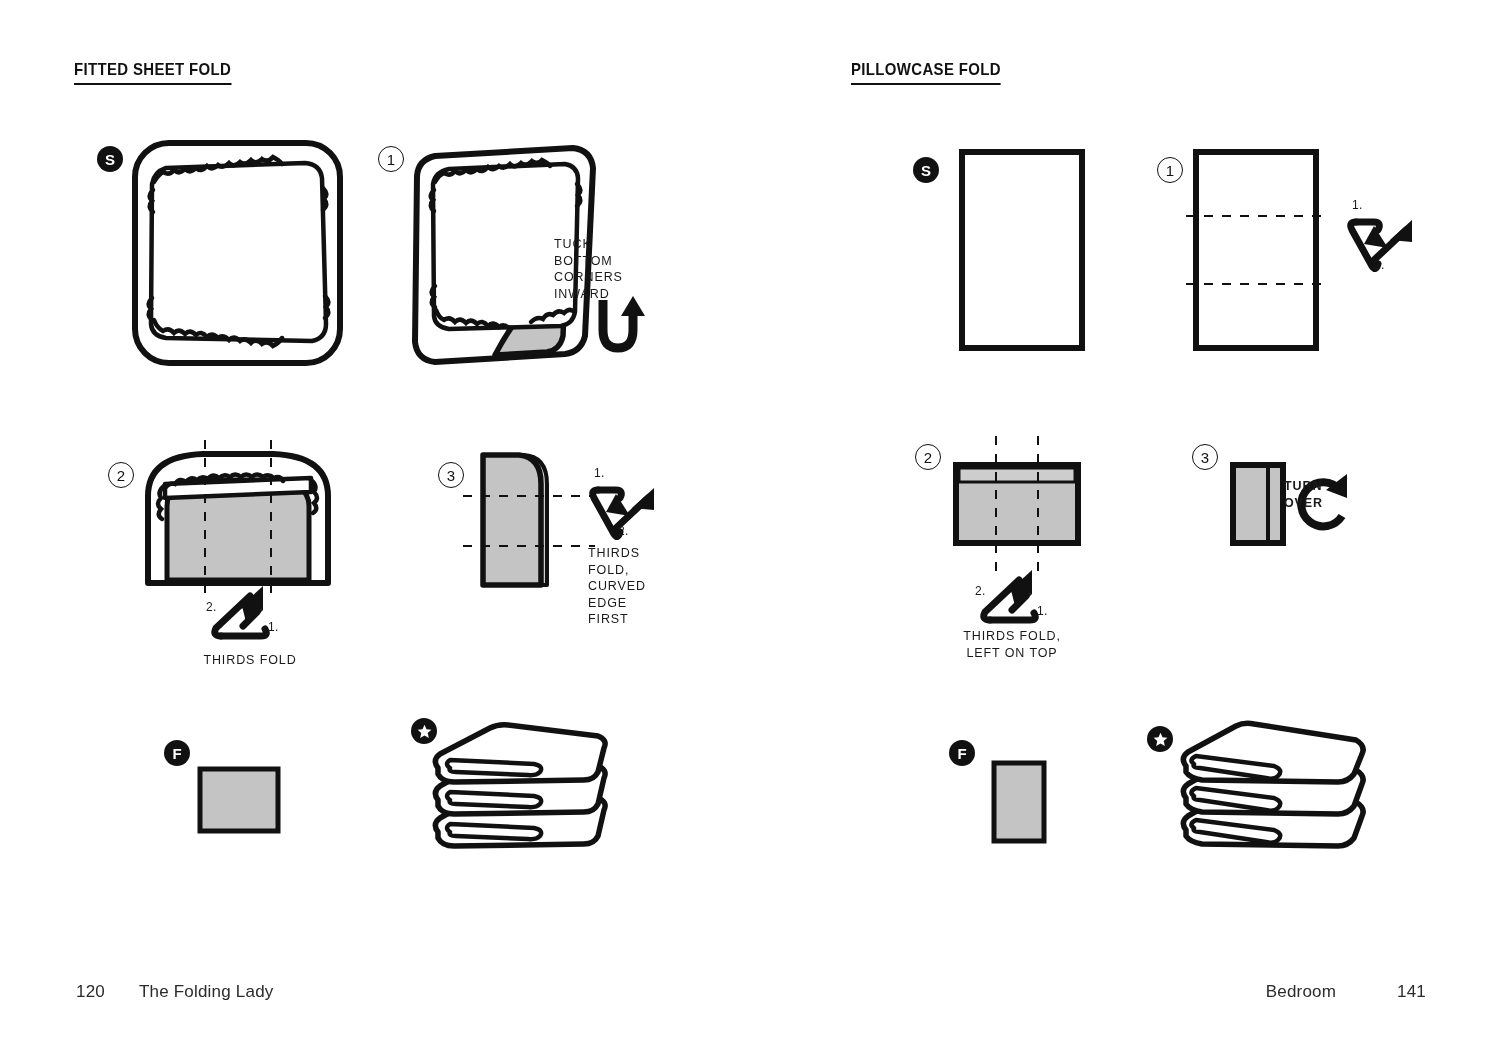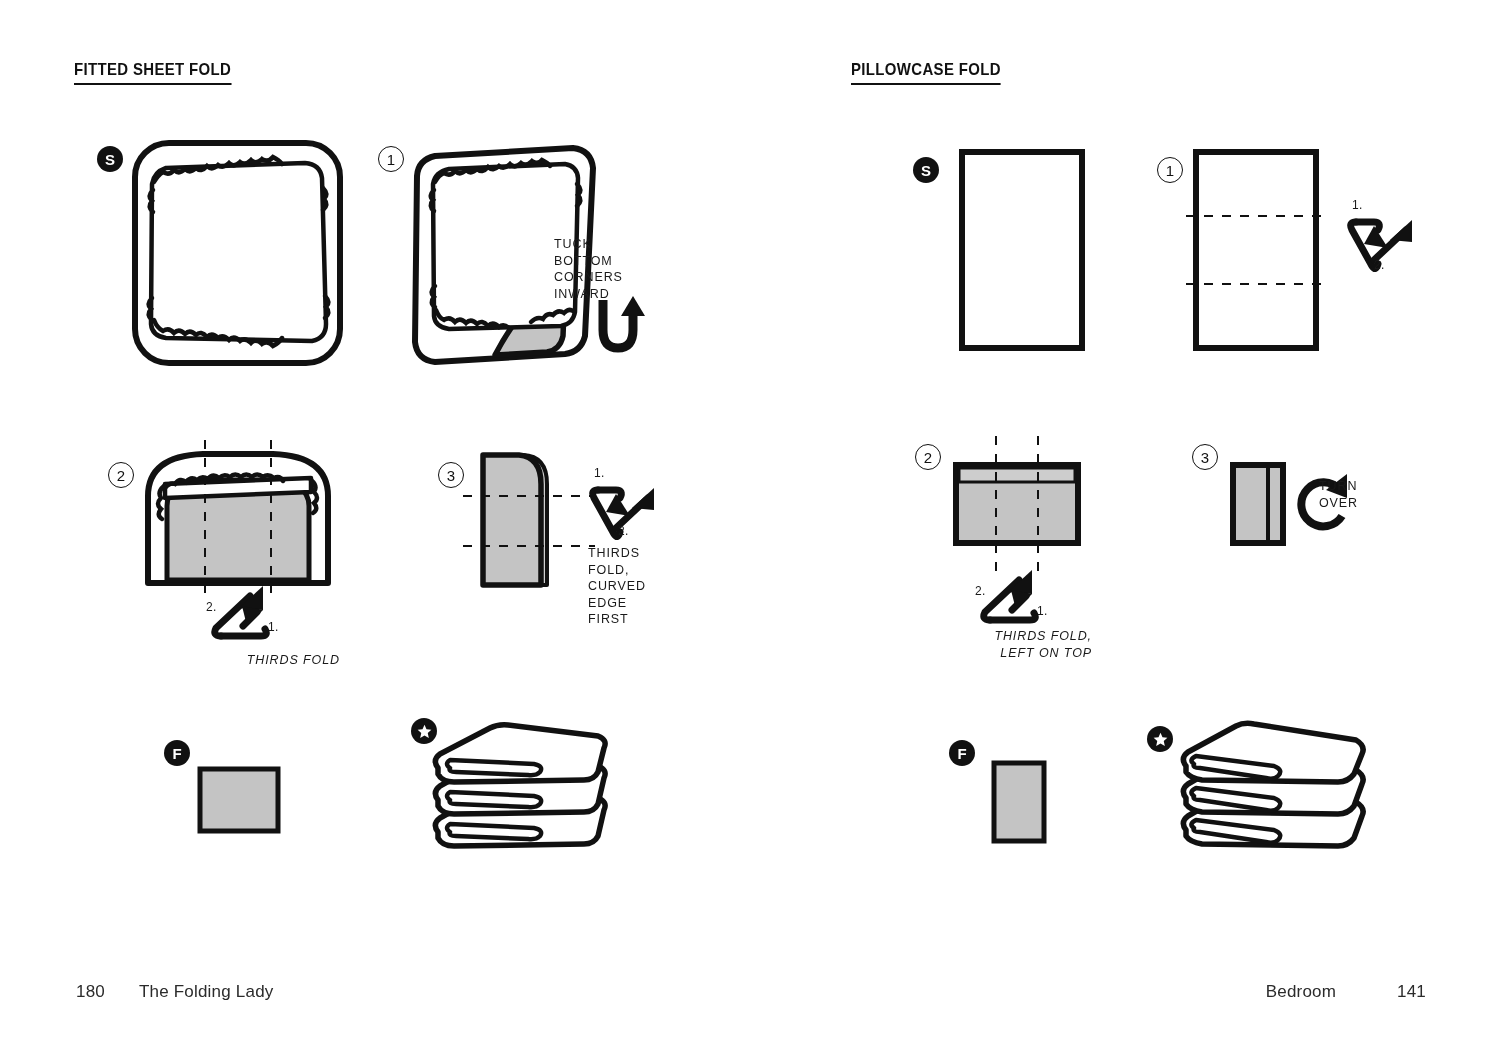--- a/index.html
+++ b/index.html
@@ -48,21 +48,21 @@
   
   .caption{
     position:absolute;
     font-size:12.5px;
     line-height:1.32;
     letter-spacing:0.9px;
     text-transform:uppercase;
     color:#1a1a1a;
     white-space:pre-line;
   }
-  .caption.center{text-align:right;font-style:italic;}
+  .caption.center{text-align:center;}
 
   .stepnum{
     position:absolute;
     font-size:12px;
     letter-spacing:0.3px;
     color:#1a1a1a;
   }
 
   
   .footer{
@@ -304,21 +304,21 @@
     </svg>
   </div>
 
   <div class="fig" style="left:1300px;top:472px;">
     <svg width="56" height="62" viewBox="0 0 56 62">
       <path d="M40,18 A22,22 0 1 0 42,44" fill="none" stroke="#111" stroke-width="8" stroke-linecap="butt"></path>
       <polygon points="47,2 47,26 26,18" fill="#111"></polygon>
     </svg>
   </div>
 
-  <div class="caption" style="left:1319px;top:478px;">TURN
+  <div class="caption" style="left:1284px;top:478px;font-weight:bold;">TURN
 OVER</div>
 
   <div class="badge solid" style="left:949px;top:740px;">F</div>
 
   <div class="fig" style="left:991px;top:760px;">
     <svg width="56" height="84" viewBox="0 0 56 84">
       <rect x="3" y="3" width="50" height="78" fill="#c4c4c4" stroke="#111" stroke-width="5"></rect>
     </svg>
   </div>
 
@@ -339,21 +339,21 @@
                L176,76 Q170,84 160,84 L24,82 Q12,80 8,74 Z" fill="#fff" stroke="#111" stroke-width="5.5" stroke-linejoin="round"></path>
       <path d="M16,66 Q10,62 18,58 L96,68 Q106,72 100,78 Q96,82 88,80 L22,70 Q14,70 16,66 Z" fill="#fff" stroke="#111" stroke-width="4.5" stroke-linejoin="round"></path>
 
       <path d="M8,36 Q2,28 10,22 L58,-4 Q66,-8 76,-6 L178,10 Q188,16 184,24
                L176,44 Q170,52 160,52 L24,50 Q12,48 8,42 Z" fill="#fff" stroke="#111" stroke-width="5.5" stroke-linejoin="round"></path>
       <path d="M16,34 Q10,30 18,26 L96,36 Q106,40 100,46 Q96,50 88,48 L22,38 Q14,38 16,34 Z" fill="#fff" stroke="#111" stroke-width="4.5" stroke-linejoin="round"></path>
     </svg>
   </div>
 
   <div class="footer" id="footer-left">
-    <span class="pageno">180</span>
+    <span class="pageno">120</span>
     <span>The Folding Lady</span>
   </div>
 
   <div class="footer" id="footer-right">
     <span>Bedroom</span>
     <span class="pageno">141</span>
   </div>
 
 </div>
 

